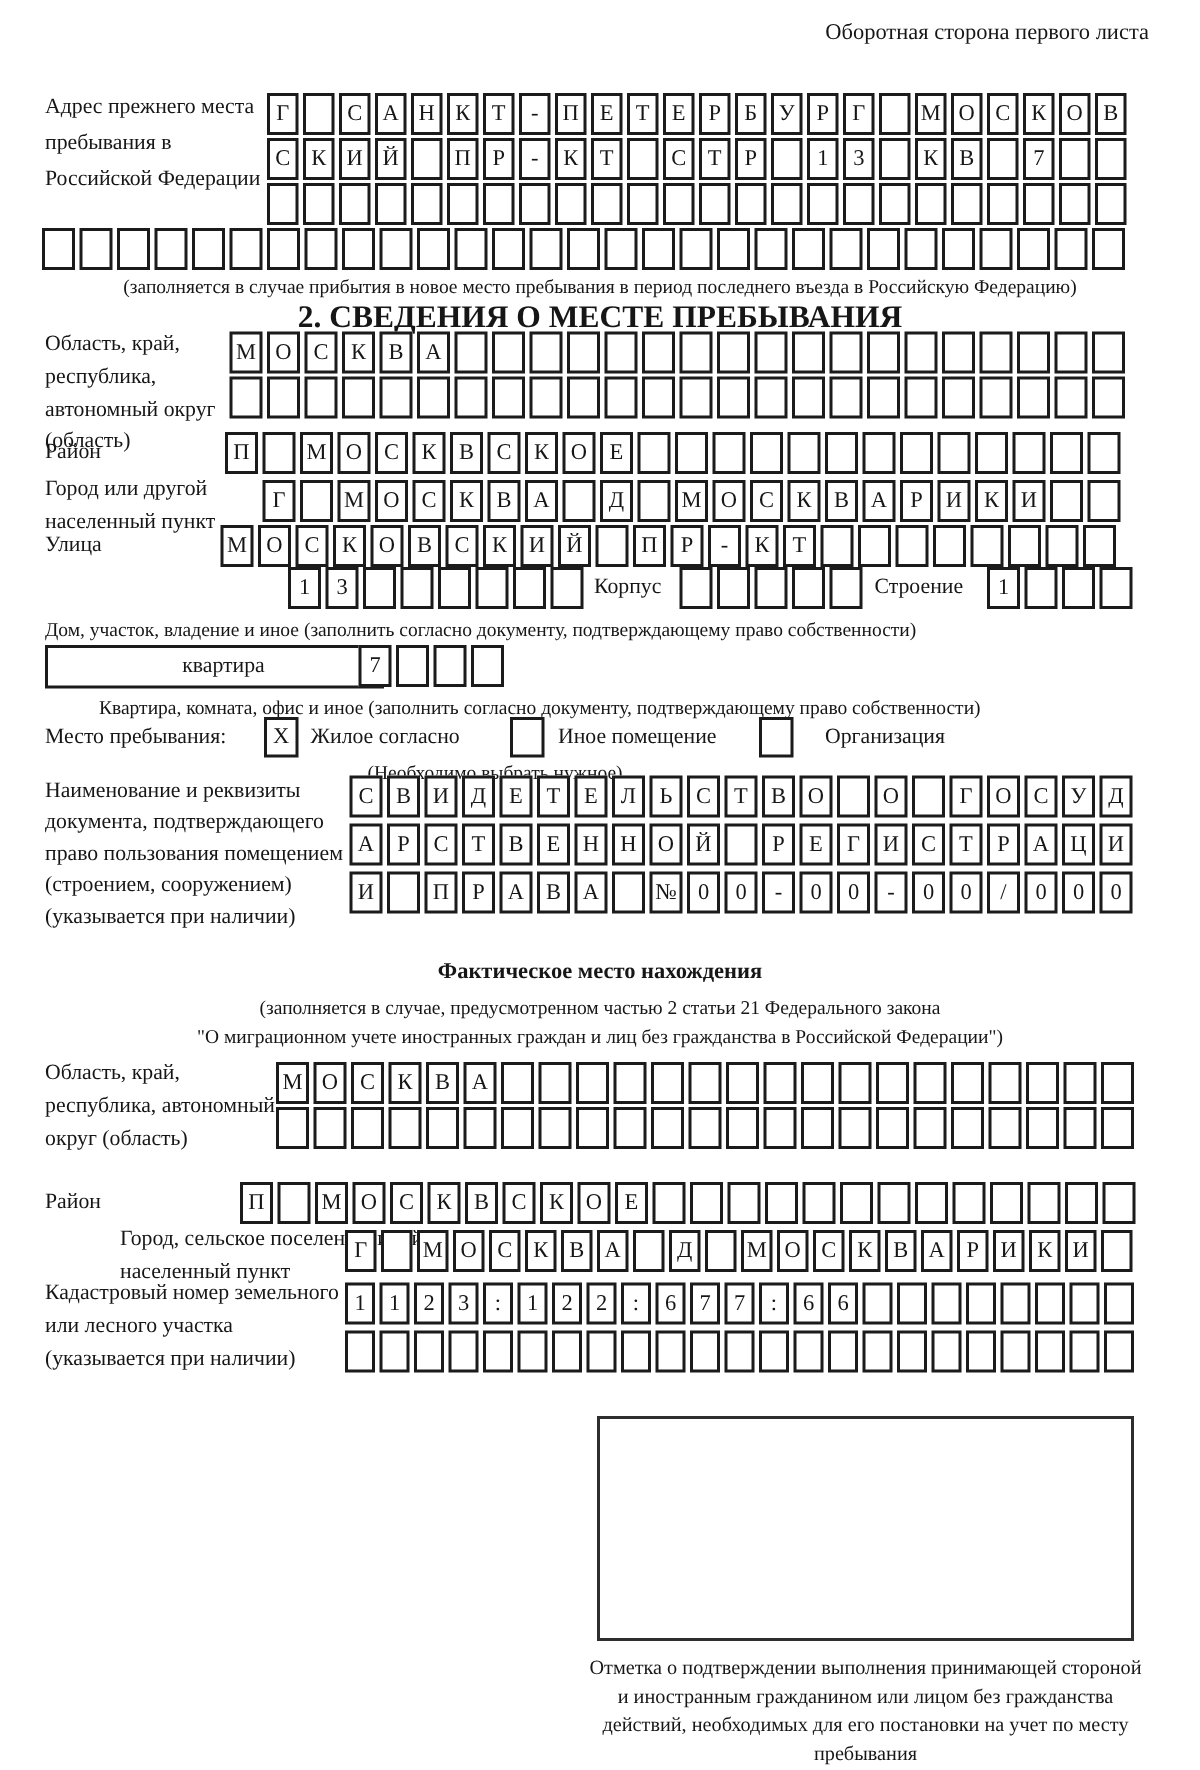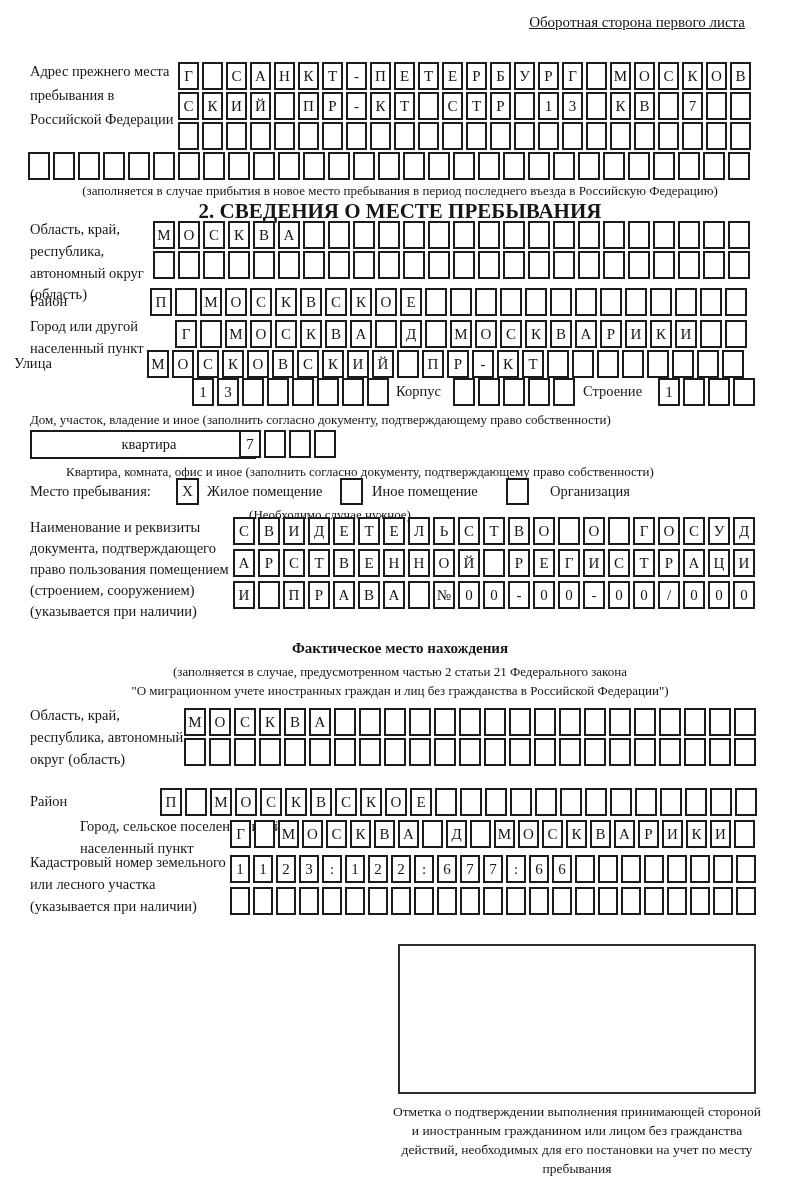--- a/index.html
+++ b/index.html
@@ -5,21 +5,21 @@
   html,body{margin:0;padding:0;background:#e8e8e8;}
   .page{
     position:relative;
     width:800px;height:1180px;
     margin:0 auto;
     background:#ffffff;
     font-family:"Liberation Serif","DejaVu Serif",serif;
     color:#161616;
     overflow:hidden;
   }
-  .hnote{position:absolute;top:14px;right:55px;font-size:15px;text-decoration:underline;}
+  .hnote{position:absolute;top:14px;right:34px;font-size:15px;}
   .lbl{position:absolute;font-size:14.5px;line-height:1.5;}
   .lbl.tight{line-height:1.45;}
   .cells{position:absolute;display:flex;gap:3px;}
   .cell{
     flex:0 0 auto;box-sizing:border-box;
     width:22px;height:28px;
     border:2px solid #1b1b1b;background:#fff;
     display:flex;align-items:center;justify-content:center;
     font-size:15px;line-height:1;
   }
@@ -269,21 +269,21 @@
       <span class="cell">В</span>
       <span class="cell">А</span>
       <span class="cell">Р</span>
       <span class="cell">И</span>
       <span class="cell">К</span>
       <span class="cell">И</span>
       <span class="cell"></span>
       <span class="cell"></span>
     </div>
 
-  <div class="lbl" style="left:14px;top:353px;white-space:nowrap;">Улица</div>
+  <div class="lbl" style="left:30px;top:353px;white-space:nowrap;">Улица</div>
   <div class="cells" style="left:147px;top:350px;">
       <span class="cell">М</span>
       <span class="cell">О</span>
       <span class="cell">С</span>
       <span class="cell">К</span>
       <span class="cell">О</span>
       <span class="cell">В</span>
       <span class="cell">С</span>
       <span class="cell">К</span>
       <span class="cell">И</span>
@@ -335,26 +335,26 @@
   <div class="cells" style="left:239px;top:430px;">
       <span class="cell">7</span>
       <span class="cell"></span>
       <span class="cell"></span>
       <span class="cell"></span>
     </div>
   <div class="caption" style="left:30px;top:464px;margin-left:36px;">Квартира, комната, офис и иное (заполнить согласно документу, подтверждающему право собственности)</div>
 
   <div class="lbl" style="left:30px;top:481px;white-space:nowrap;">Место пребывания:</div>
   <div class="checkbox" style="left:176px;top:478px;">X</div>
-  <div class="lbl" style="left:207px;top:481px;white-space:nowrap;">Жилое помещение</div>
+  <div class="lbl" style="left:207px;top:481px;white-space:nowrap;">Жилое согласно</div>
   <div class="checkbox" style="left:340px;top:478px;"></div>
   <div class="lbl" style="left:372px;top:481px;white-space:nowrap;">Иное помещение</div>
   <div class="checkbox" style="left:506px;top:478px;"></div>
   <div class="lbl" style="left:550px;top:481px;white-space:nowrap;">Организация</div>
-  <div class="caption" style="left:180px;top:507px;width:300px;text-align:center;">(Необходимо случае нужное)</div>
+  <div class="caption" style="left:180px;top:507px;width:300px;text-align:center;">(Необходимо выбрать нужное)</div>
 
   <div class="lbl tight" style="left:30px;top:517px;width:205px;">Наименование и реквизиты документа, подтверждающего право пользования помещением (строением, сооружением) (указывается при наличии)</div>
   <div class="cells" style="left:233px;top:517px;">
       <span class="cell">С</span>
       <span class="cell">В</span>
       <span class="cell">И</span>
       <span class="cell">Д</span>
       <span class="cell">Е</span>
       <span class="cell">Т</span>
       <span class="cell">Е</span>

